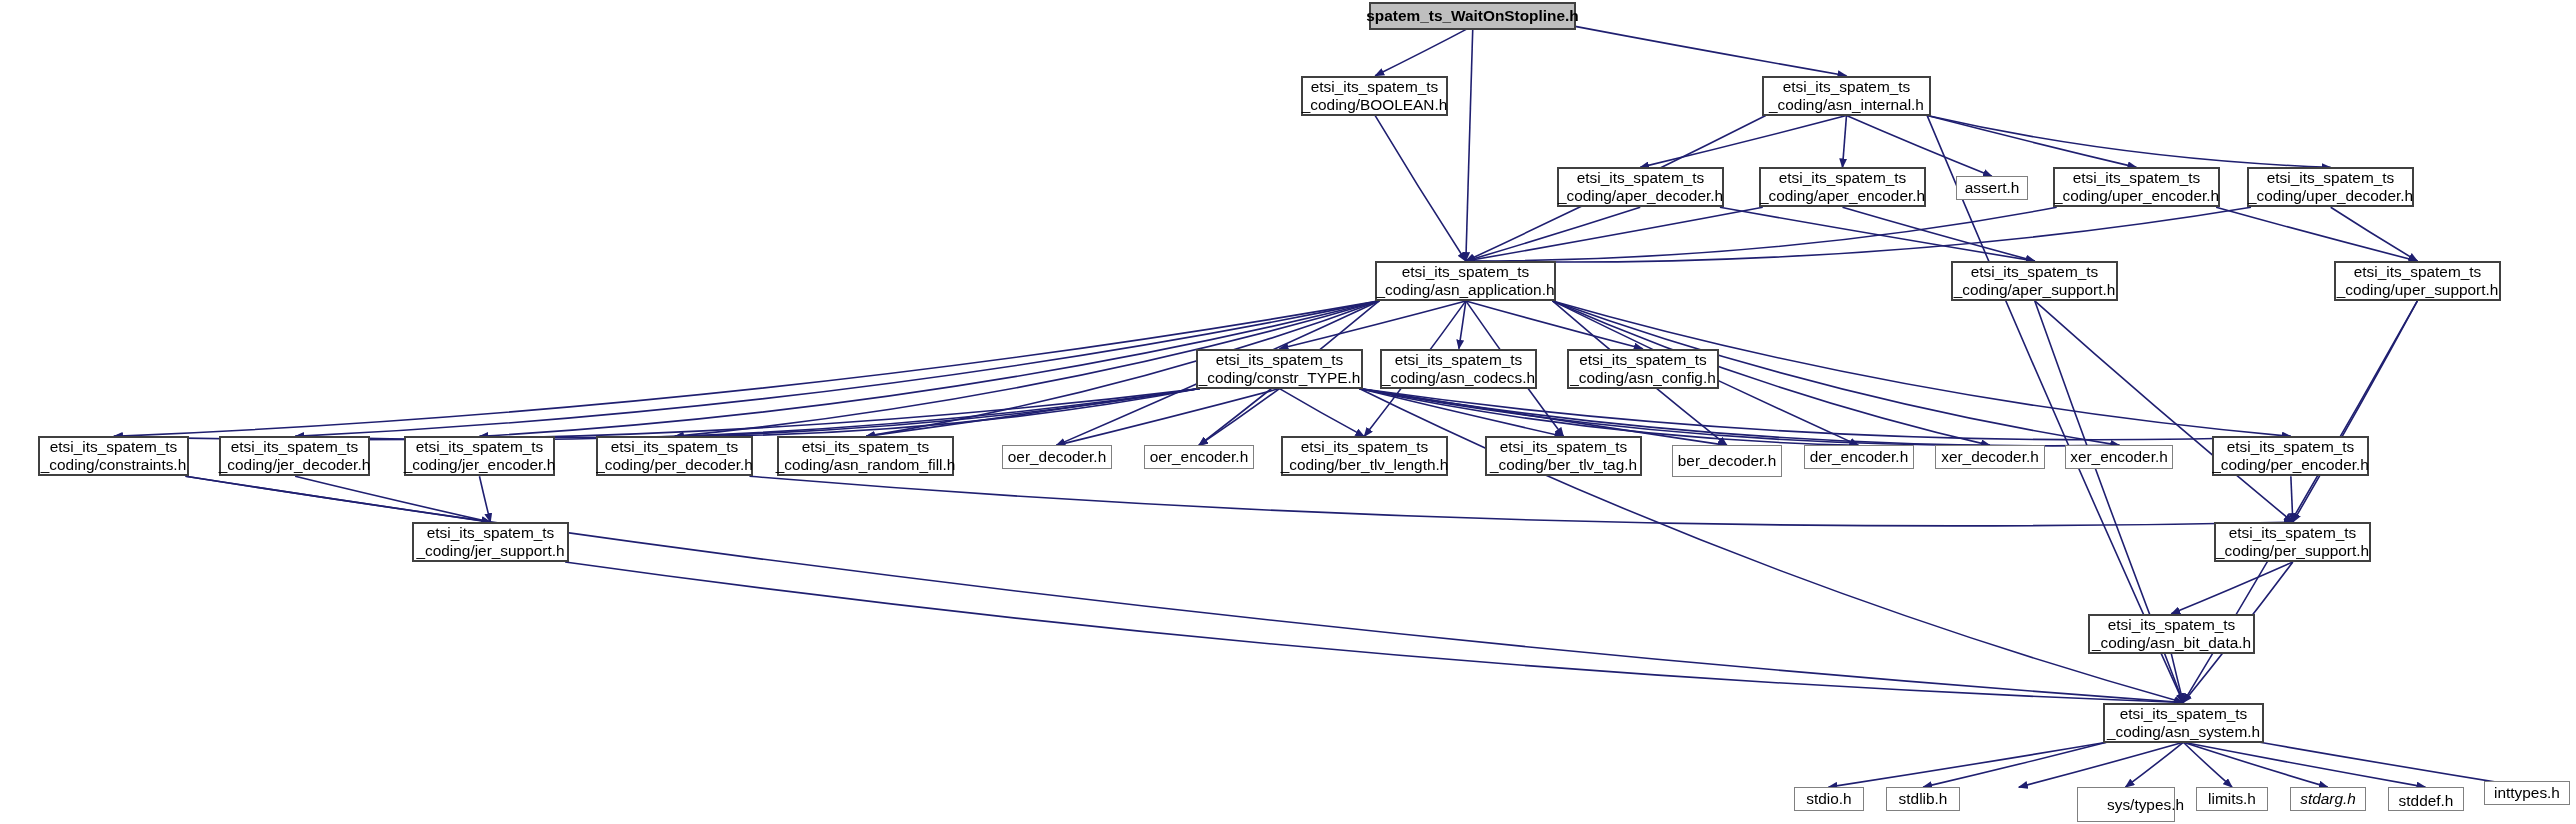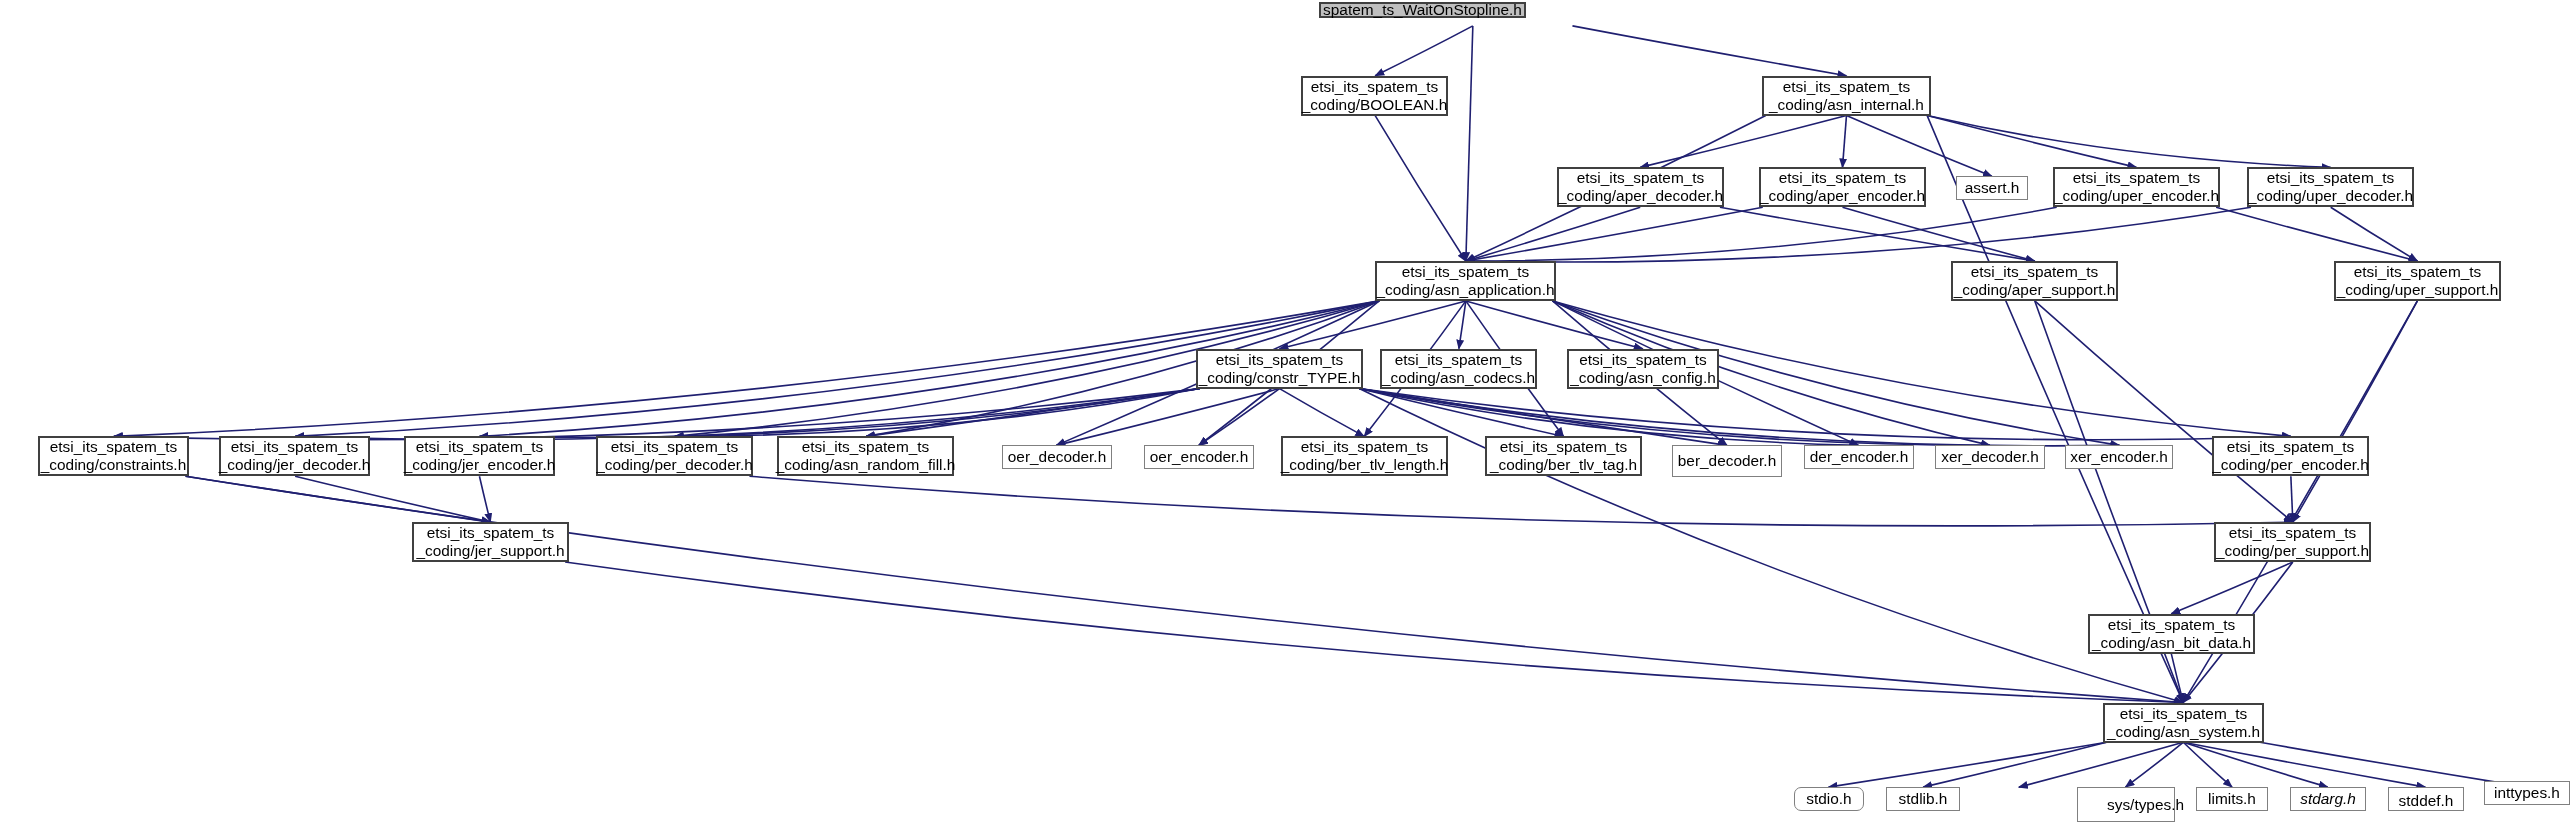--- a/index.html
+++ b/index.html
@@ -130,21 +130,21 @@
         <path d="M2114,745 Q2025.68,767.5 1930,790" fill="none" stroke="#1f1f70" stroke-width="1.6" marker-end="url(#arrow)"></path>
         <path d="M2191,745 Q2111.8,767.5 2026,790" fill="none" stroke="#1f1f70" stroke-width="1.6" marker-end="url(#arrow)"></path>
         <path d="M2191,745 Q2163.16,767.5 2133,790" fill="none" stroke="#1f1f70" stroke-width="1.6" marker-end="url(#arrow)"></path>
         <path d="M2191,745 Q2214.52,767.5 2240,790" fill="none" stroke="#1f1f70" stroke-width="1.6" marker-end="url(#arrow)"></path>
         <path d="M2191,745 Q2260.6,767.5 2336,790" fill="none" stroke="#1f1f70" stroke-width="1.6" marker-end="url(#arrow)"></path>
         <path d="M2191,745 Q2307.64,767.5 2434,790" fill="none" stroke="#1f1f70" stroke-width="1.6" marker-end="url(#arrow)"></path>
         <path d="M2268,745 Q2396.64,767.5 2536,790" fill="none" stroke="#1f1f70" stroke-width="1.6" marker-end="url(#arrow)"></path>
       </g>
   </svg>
   <div id="nodes">
-      <div class="node root" style="left: 1319px; top: 2px; width: 207px; height: 16px;"><span class="l1">spatem_ts_WaitOnStopline.h</span></div>
+      <div class="node root" style="left: 1369px; top: 2px; width: 207px; height: 28px; font-weight: bold;"><span class="l1">spatem_ts_WaitOnStopline.h</span></div>
       <div class="node strong" style="left: 1301px; top: 76px; width: 147px; height: 40px;"><span class="l1">etsi_its_spatem_ts</span><span class="l2">_coding/BOOLEAN.h</span></div>
       <div class="node strong" style="left: 1762px; top: 76px; width: 169px; height: 40px;"><span class="l1">etsi_its_spatem_ts</span><span class="l2">_coding/asn_internal.h</span></div>
       <div class="node strong" style="left: 1557px; top: 167px; width: 167px; height: 40px;"><span class="l1">etsi_its_spatem_ts</span><span class="l2">_coding/aper_decoder.h</span></div>
       <div class="node strong" style="left: 1759px; top: 167px; width: 167px; height: 40px;"><span class="l1">etsi_its_spatem_ts</span><span class="l2">_coding/aper_encoder.h</span></div>
       <div class="node " style="left: 1956px; top: 176px; width: 72px; height: 24px;"><span class="l1">assert.h</span></div>
       <div class="node strong" style="left: 2053px; top: 167px; width: 167px; height: 40px;"><span class="l1">etsi_its_spatem_ts</span><span class="l2">_coding/uper_encoder.h</span></div>
       <div class="node strong" style="left: 2247px; top: 167px; width: 167px; height: 40px;"><span class="l1">etsi_its_spatem_ts</span><span class="l2">_coding/uper_decoder.h</span></div>
       <div class="node strong" style="left: 1375px; top: 261px; width: 181px; height: 40px;"><span class="l1">etsi_its_spatem_ts</span><span class="l2">_coding/asn_application.h</span></div>
       <div class="node strong" style="left: 1951px; top: 261px; width: 167px; height: 40px;"><span class="l1">etsi_its_spatem_ts</span><span class="l2">_coding/aper_support.h</span></div>
       <div class="node strong" style="left: 2334px; top: 261px; width: 167px; height: 40px;"><span class="l1">etsi_its_spatem_ts</span><span class="l2">_coding/uper_support.h</span></div>
@@ -162,21 +162,21 @@
       <div class="node strong" style="left: 1485px; top: 436px; width: 157px; height: 40px;"><span class="l1">etsi_its_spatem_ts</span><span class="l2">_coding/ber_tlv_tag.h</span></div>
       <div class="node " style="left: 1672px; top: 445px; width: 110px; height: 32px;"><span class="l1">ber_decoder.h</span></div>
       <div class="node " style="left: 1804px; top: 445px; width: 110px; height: 24px;"><span class="l1">der_encoder.h</span></div>
       <div class="node " style="left: 1935px; top: 445px; width: 110px; height: 24px;"><span class="l1">xer_decoder.h</span></div>
       <div class="node " style="left: 2065px; top: 445px; width: 108px; height: 24px;"><span class="l1">xer_encoder.h</span></div>
       <div class="node strong" style="left: 2212px; top: 436px; width: 157px; height: 40px;"><span class="l1">etsi_its_spatem_ts</span><span class="l2">_coding/per_encoder.h</span></div>
       <div class="node strong" style="left: 412px; top: 522px; width: 157px; height: 40px;"><span class="l1">etsi_its_spatem_ts</span><span class="l2">_coding/jer_support.h</span></div>
       <div class="node strong" style="left: 2214px; top: 522px; width: 157px; height: 40px;"><span class="l1">etsi_its_spatem_ts</span><span class="l2">_coding/per_support.h</span></div>
       <div class="node strong" style="left: 2088px; top: 614px; width: 167px; height: 40px;"><span class="l1">etsi_its_spatem_ts</span><span class="l2">_coding/asn_bit_data.h</span></div>
       <div class="node strong" style="left: 2103px; top: 703px; width: 161px; height: 40px;"><span class="l1">etsi_its_spatem_ts</span><span class="l2">_coding/asn_system.h</span></div>
-      <div class="node " style="left: 1794px; top: 787px; width: 70px; height: 24px; border-radius: 7px;"><span class="l1">stdio.h</span></div>
+      <div class="node " style="left: 1794px; top: 787px; width: 70px; height: 24px;"><span class="l1">stdio.h</span></div>
       <div class="node " style="left: 1886px; top: 787px; width: 74px; height: 24px;"><span class="l1">stdlib.h</span></div>
       <div class="node " style="left: 1982px; top: 831px; width: 74px; height: 33px;"><span class="l1">string.h</span></div>
       <div class="node " style="left: 2077px; top: 787px; width: 98px; height: 35px; padding-left: 39px;"><span class="l1">sys/types.h</span></div>
       <div class="node " style="left: 2196px; top: 787px; width: 72px; height: 24px; align-items: center;"><span class="l1">limits.h</span></div>
       <div class="node " style="left: 2290px; top: 787px; width: 76px; height: 24px; font-style: italic;"><span class="l1">stdarg.h</span></div>
       <div class="node " style="left: 2388px; top: 787px; width: 76px; height: 24px; justify-content: flex-end;"><span class="l1">stddef.h</span></div>
       <div class="node " style="left: 2484px; top: 781px; width: 86px; height: 24px;"><span class="l1">inttypes.h</span></div>
     </div>
 </div>
 

